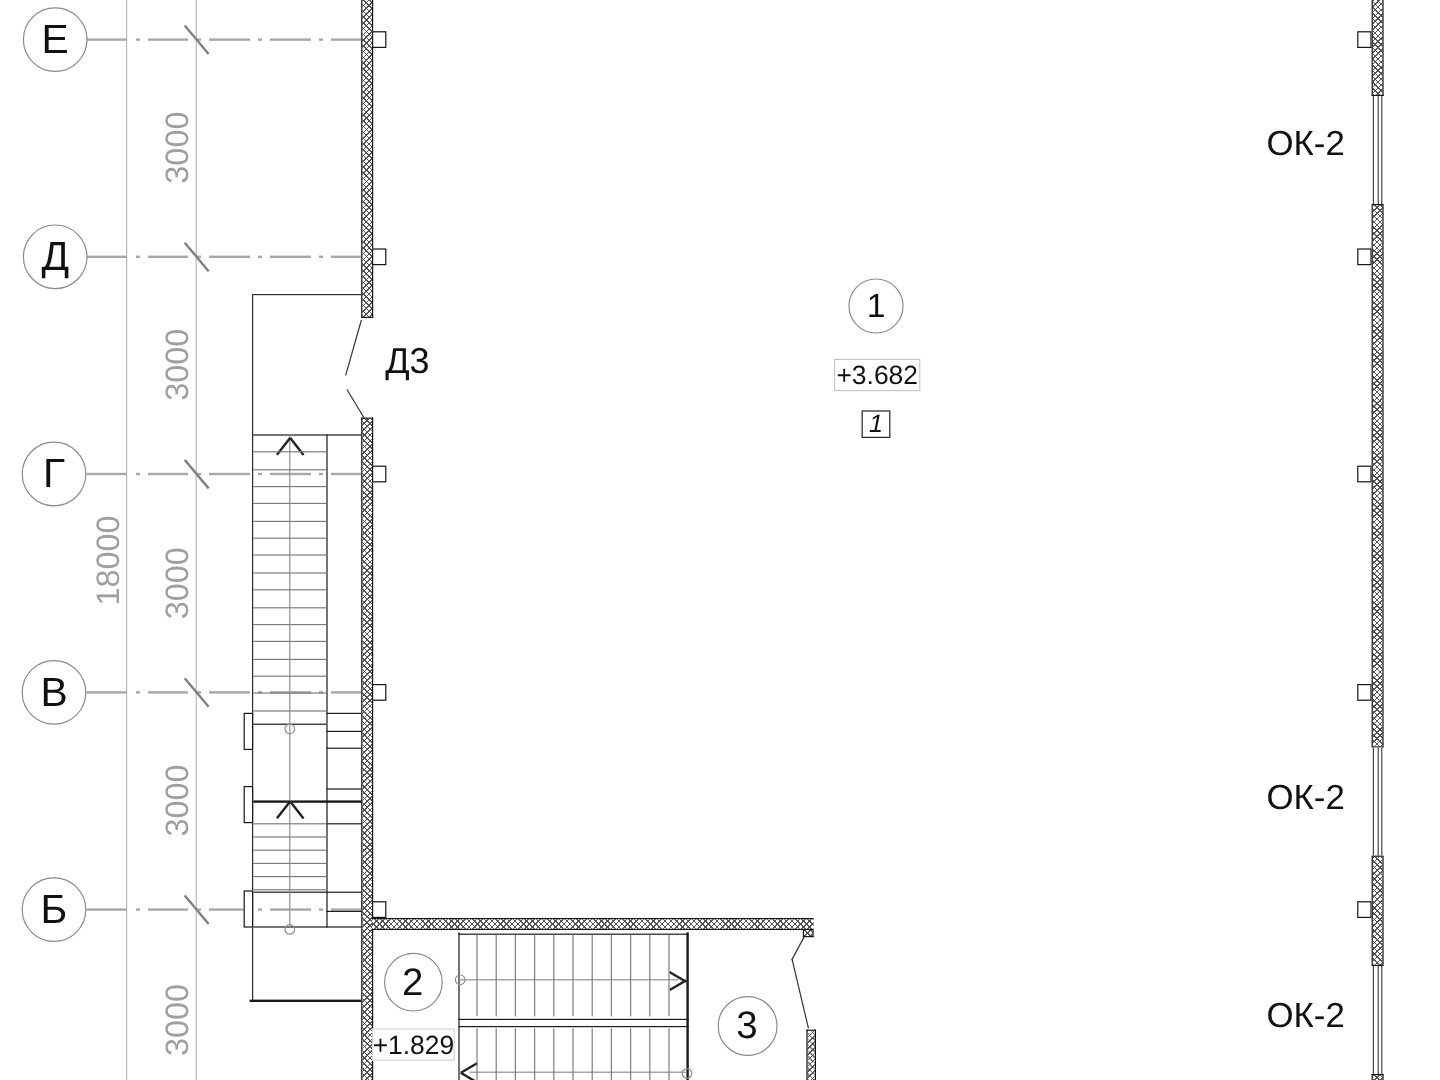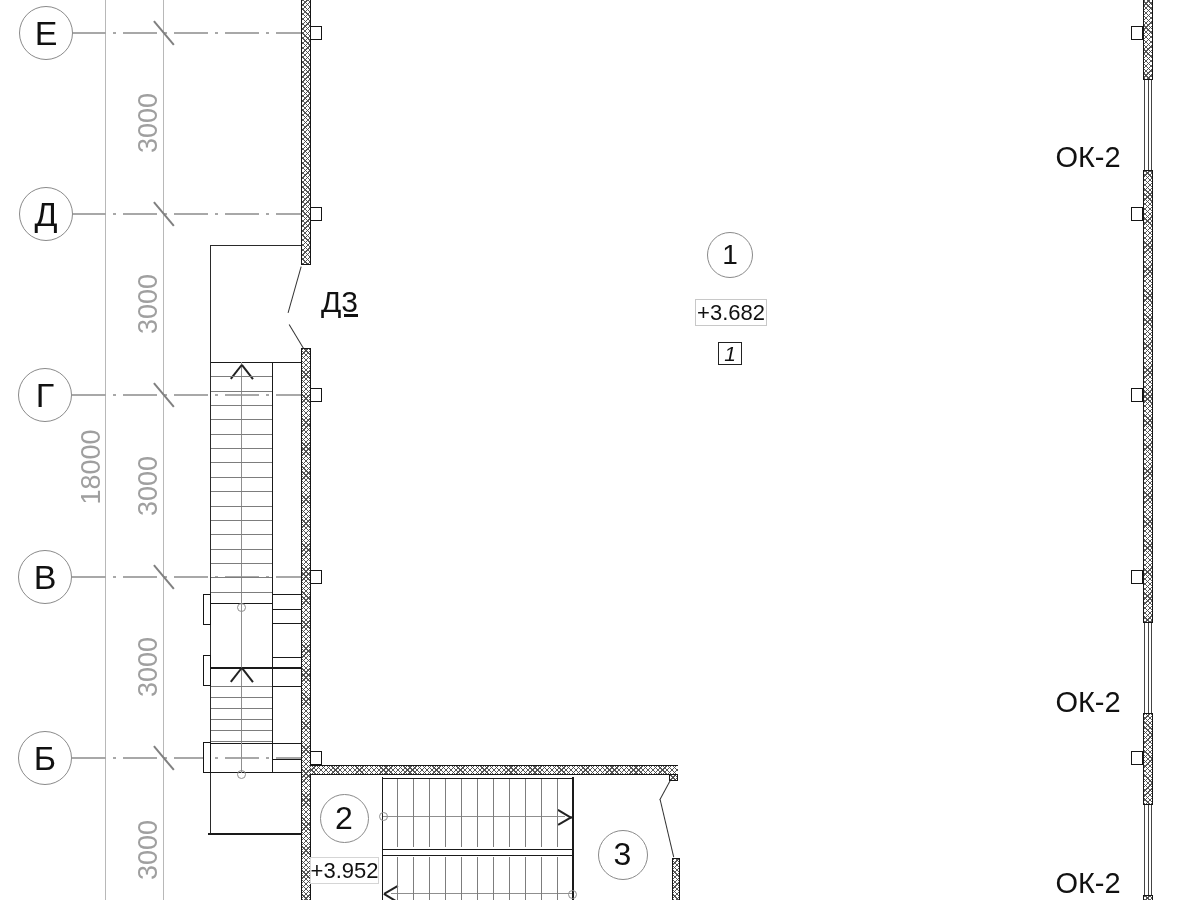--- a/index.html
+++ b/index.html
@@ -1,18 +1,18 @@
 <!DOCTYPE html>
 <html><head>
 <meta charset="utf-8">
 <style>
   html,body{margin:0;padding:0;background:#fff;}
   #sheet{position:relative;width:1200px;height:900px;background:#fff;overflow:hidden;
          font-family:"Liberation Sans","DejaVu Sans",sans-serif;color:#111;}
-  .ab{position:absolute;text-decoration:underline;}
+  .ab{position:absolute;}
   .lnH{position:absolute;background:#1a1a1a;height:1.8px;}
   .lnV{position:absolute;background:#1a1a1a;width:1.8px;}
   .thin{background:#2a2a2a;}
   .grayln{position:absolute;background:#8f8f8f;}
   .colline{position:absolute;top:0;height:900px;width:1.2px;background:#b8b8b8;}
   .gridline{position:absolute;height:1.2px;left:72px;width:230px;
     background:repeating-linear-gradient(to right,#a8a8a8 0 34px,rgba(0,0,0,0) 34px 41px,#a8a8a8 41px 44.5px,rgba(0,0,0,0) 44.5px 51px);}
   .tick{position:absolute;width:31px;height:1.7px;background:#808080;transform:translate(-50%,-50%) rotate(50deg);}
   .bubble{position:absolute;width:54px;height:54px;border:1.3px solid #8a8a8a;border-radius:50%;
     background:#fff;display:flex;align-items:center;justify-content:center;font-size:34px;box-sizing:border-box;}
@@ -29,21 +29,21 @@
   .winV{position:absolute;left:1143.5px;width:8.5px;box-sizing:border-box;background:#fff;
     border-left:1px solid #444;border-right:1px solid #444;}
   .winV i{position:absolute;left:50%;top:0;bottom:0;width:1px;background:#444;}
   .pier{position:absolute;left:203px;width:8px;height:31px;border:1.5px solid #151515;background:#fff;box-sizing:border-box;}
   .diag{position:absolute;height:1.3px;background:#333;transform-origin:0 50%;}
   .mcirc{position:absolute;border:1.2px solid #8a8a8a;border-radius:50%;background:#fff;
     display:flex;align-items:center;justify-content:center;box-sizing:border-box;}
   .scirc{position:absolute;width:9px;height:9px;border:1.2px solid #8f8f8f;border-radius:50%;box-sizing:border-box;}
   .elevbox{position:absolute;background:#fff;display:flex;align-items:center;justify-content:center;
     font-size:22px;color:#111;box-sizing:border-box;}
-  .oklbl{position:absolute;font-size:29px;color:#111;transform:translate(-50%,-50%);white-space:nowrap;margin-top:36px;}
+  .oklbl{position:absolute;font-size:29px;color:#111;transform:translate(-50%,-50%);white-space:nowrap;}
 </style>
 </head>
 <body>
 
 <div id="sheet">
 
   <div class="colline" style="left:105px;"></div>
   <div class="colline" style="left:163px;"></div>
 
   <div class="gridline" style="top:32.4px;"></div>
@@ -176,21 +176,21 @@
     </div>
   <div class="mcirc" style="left:319.5px;top:793.5px;width:49px;height:49px;font-size:32px;">
     <span>2</span>
     </div>
   <div class="mcirc" style="left:597.5px;top:829.5px;width:50px;height:50px;font-size:32px;">
     <span>3</span>
     </div>
 
   <div class="elevbox" style="left:695px;top:299px;width:72px;height:27px;border:1px solid #c8c8c8;">+3.682</div>
   <div class="elevbox" style="left:718px;top:342px;width:24px;height:23px;border:1.8px solid #222;font-style:italic;font-size:21px;">1</div>
-  <div class="elevbox" style="left:310px;top:857px;width:69px;height:27px;border:1px solid #d5d5d5;">+3.952</div>
+  <div class="elevbox" style="left:310px;top:857px;width:69px;height:27px;border:1px solid #d5d5d5;">+1.829</div>
 
 <div style="position:absolute;background:#7d7d7d;left:211px;top:376.4px;width:61px;height:1.1px;"></div>
     <div style="position:absolute;background:#7d7d7d;left:211px;top:390.7px;width:61px;height:1.1px;"></div>
     <div style="position:absolute;background:#7d7d7d;left:211px;top:405.1px;width:61px;height:1.1px;"></div>
     <div style="position:absolute;background:#7d7d7d;left:211px;top:419.4px;width:61px;height:1.1px;"></div>
     <div style="position:absolute;background:#7d7d7d;left:211px;top:433.8px;width:61px;height:1.1px;"></div>
     <div style="position:absolute;background:#7d7d7d;left:211px;top:448.1px;width:61px;height:1.1px;"></div>
     <div style="position:absolute;background:#7d7d7d;left:211px;top:462.4px;width:61px;height:1.1px;"></div>
     <div style="position:absolute;background:#7d7d7d;left:211px;top:476.8px;width:61px;height:1.1px;"></div>
     <div style="position:absolute;background:#7d7d7d;left:211px;top:491.1px;width:61px;height:1.1px;"></div>

